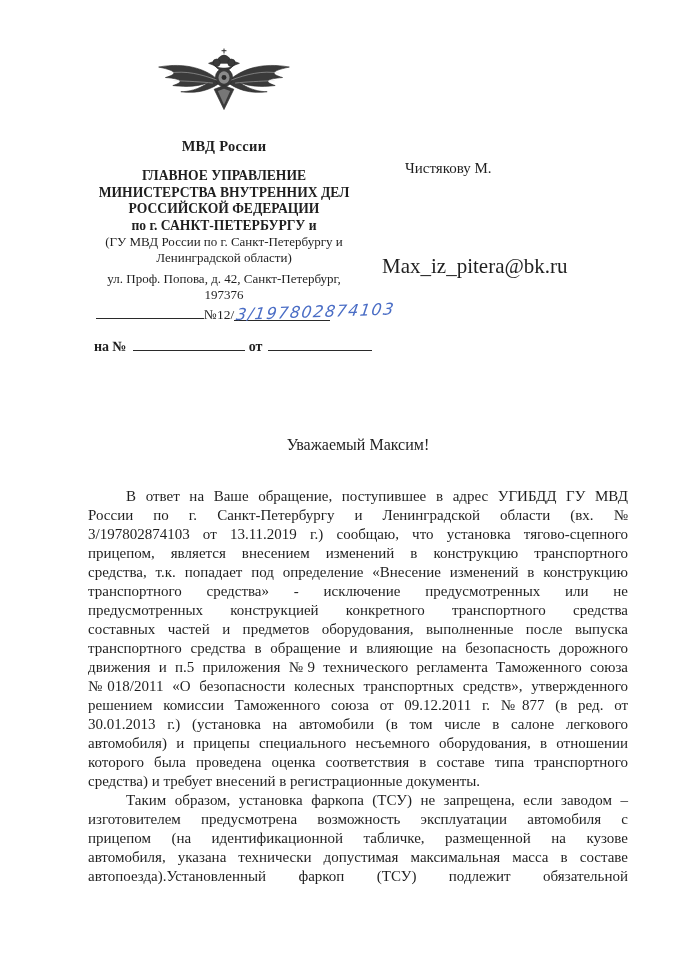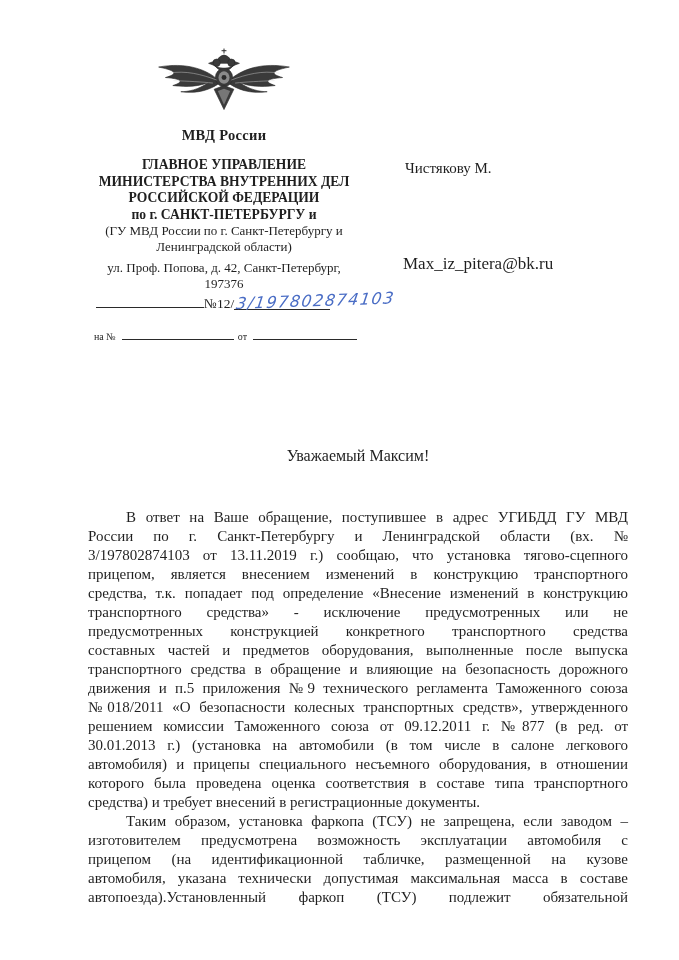--- a/index.html
+++ b/index.html
@@ -6,48 +6,48 @@
   .page {
     position:relative; width:679px; height:960px; margin:0 auto;
     background:#ffffff; overflow:hidden;
     font-family:"Liberation Serif", serif; color:#1f1f1f;
   }
 
   
   .lh-left { position:absolute; left:58px; top:40px; width:332px; text-align:center; }
   .emblem { line-height:0; }
   .emblem svg { width:148px; height:80px; }
-  .org-short { font-weight:bold; font-size:14.5px; margin-top:7px; letter-spacing:.3px; }
+  .org-short { font-weight:bold; font-size:14.5px; margin-top:18px; letter-spacing:.3px; }
   .org-bold  { font-weight:bold; font-size:13.6px; line-height:16.5px; margin-top:13px; }
   .org-plain { font-size:13px; line-height:16px; }
   .address   { font-size:13px; line-height:16px; margin-top:5px; }
 
   .num-line { margin-top:1px; text-align:left; padding-left:38px; font-size:13.5px; white-space:nowrap; height:20px; }
   .blank { display:inline-block; border-bottom:1px solid #2a2a2a; height:14px; vertical-align:baseline; }
   .blank.b1 { width:108px; }
   .hw-wrap { display:inline-block; position:relative; width:96px; height:16px;
              border-bottom:1px solid #2a2a2a; vertical-align:-2px; }
   .handwriting {
     position:absolute; left:1px; bottom:-4px; white-space:nowrap;
     font-family:"DejaVu Sans", sans-serif; font-style:italic;
     font-size:16px; letter-spacing:1.5px; color:#4a6dc5;
     transform:rotate(-2deg) skewX(-10deg); transform-origin:left bottom;
   }
-  .ref-line { margin-top:12px; text-align:left; padding-left:36px; font-size:10px; white-space:nowrap; }
+  .ref-line { margin-top:12px; text-align:left; padding-left:36px; font-size:14px; white-space:nowrap;font-weight:bold; }
   .ref-line .blank.b2 { width:112px; margin-left:6px; }
   .ref-line .blank.b3 { width:104px; margin-left:6px; }
   .ref-ot { margin-left:4px; }
 
   
   .recipient-name  { position:absolute; left:405px; top:160px; font-size:15px; }
-  .recipient-email { position:absolute; left:403px; top:254px; font-size:17px; }
+  .recipient-email { position:absolute; left:382px; top:254px; font-size:21px; }
 
   
-  .salutation { position:absolute; left:88px; top:436px; width:540px; text-align:center; font-size:16px;margin-top:11px; }
-  .body-text  { position:absolute; left:88px; top:508px; width:540px; font-size:15px; line-height:19px; }
+  .salutation { position:absolute; left:88px; top:436px; width:540px; text-align:center; font-size:16px; }
+  .body-text  { position:absolute; left:88px; top:487px; width:540px; font-size:15px; line-height:19px; }
   .line { text-align:justify; text-align-last:justify; }
   .line.left { text-align-last:left; }
   .line.ind  { text-indent:38px; }
 </style>
 </head>
 <body>
 
 <div class="page">
 
   <div class="lh-left">

